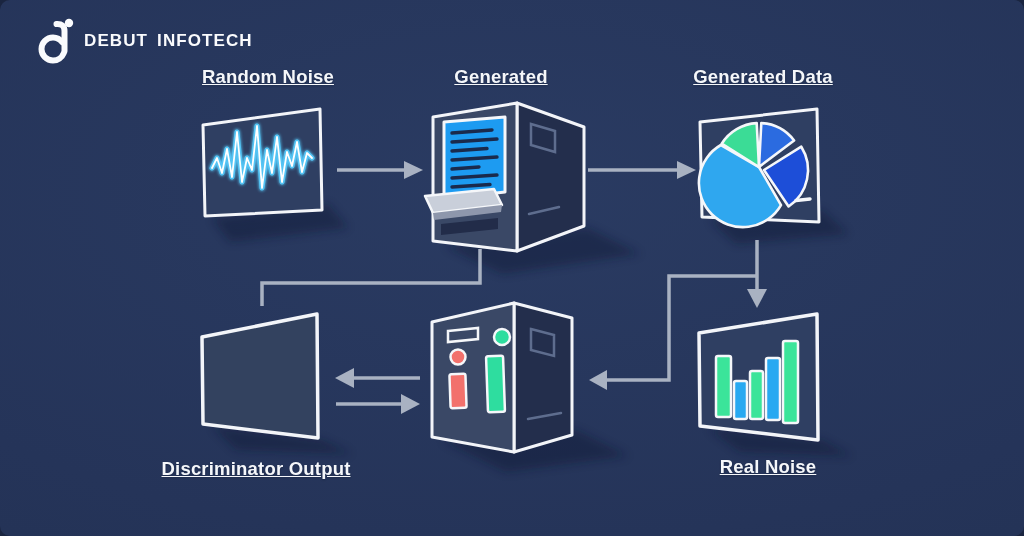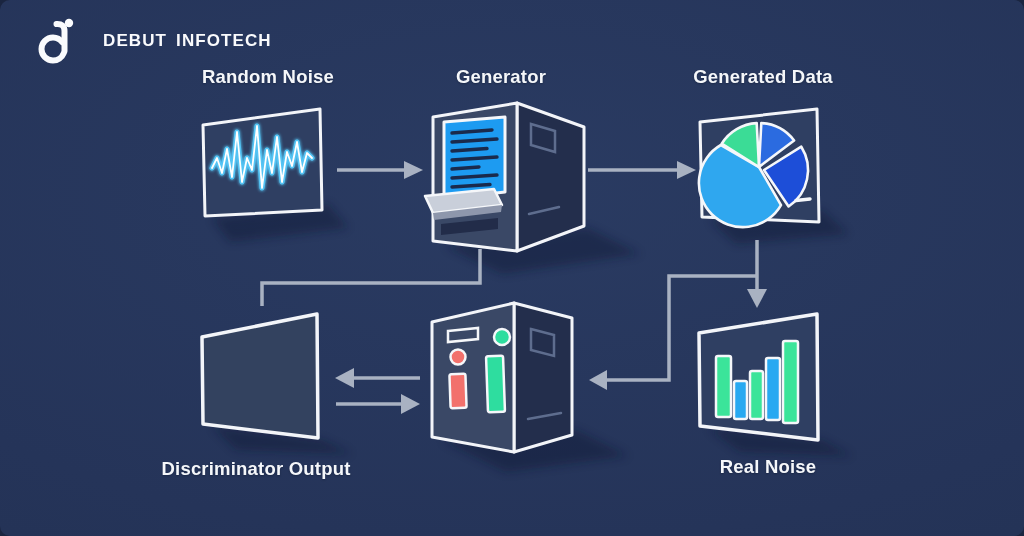--- a/index.html
+++ b/index.html
@@ -4,28 +4,28 @@
 <style>
   html,body{margin:0;padding:0;background:#1a2540;}
   .stage{
     position:relative;width:1024px;height:536px;overflow:hidden;
     background:radial-gradient(130% 120% at 50% 35%, #2a3b62 0%, #253459 55%, #213050 100%);
     border-radius:10px;
     font-family:"Liberation Sans", sans-serif;
   }
   .diagram-svg{position:absolute;left:0;top:0;width:1024px;height:536px;display:block;}
   .logo{
-    position:absolute;left:36px;top:18px;display:flex;align-items:center;gap:27px;
+    position:absolute;left:36px;top:18px;display:flex;align-items:center;gap:8px;
     color:#fafbfd;z-index:3;
   }
   .logo-words{display:flex;gap:9px;font-weight:800;font-size:17px;letter-spacing:1.1px;}
   .node-label{
     position:absolute;transform:translateX(-50%);
     color:#f5f7fa;font-size:18.5px;font-weight:700;letter-spacing:.2px;
-    white-space:nowrap;z-index:2;text-shadow:0 1px 2px rgba(10,16,34,.35);
+    white-space:nowrap;z-index:2;text-shadow:0 1px 2px rgba(10,16,34,.35);text-decoration:underline;
   }
   .lbl-random-noise{left:268px;top:66px;}
   .lbl-generator{left:501px;top:66px;}
   .lbl-generated-data{left:763px;top:66px;}
   .lbl-discriminator-output{left:256px;top:458px;}
   .lbl-discriminator{left:507px;top:461px;}
   .lbl-real-data{left:768px;top:456px;}
 </style>
 </head>
 <body>
@@ -155,18 +155,18 @@
         <rect x="716" y="356" width="15" height="61" rx="2" fill="#3BE49A"></rect>
         <rect x="734" y="381" width="13" height="38" rx="2" fill="#28A9F1"></rect>
         <rect x="750" y="371" width="13" height="48" rx="2" fill="#3BE49A"></rect>
         <rect x="766" y="358" width="14" height="62" rx="2" fill="#28A9F1"></rect>
         <rect x="783" y="341" width="15" height="82" rx="2" fill="#3BE49A"></rect>
       </g>
     </g>
   </svg>
 
   <div class="node-label lbl-random-noise">Random Noise</div>
-  <div class="node-label lbl-generator">Generator</div>
+  <div class="node-label lbl-generator">Generated</div>
   <div class="node-label lbl-generated-data">Generated Data</div>
   <div class="node-label lbl-discriminator-output">Discriminator Output</div>
   <div class="node-label lbl-real-data">Real Noise</div>
 
 </div>
 
 </body></html>

